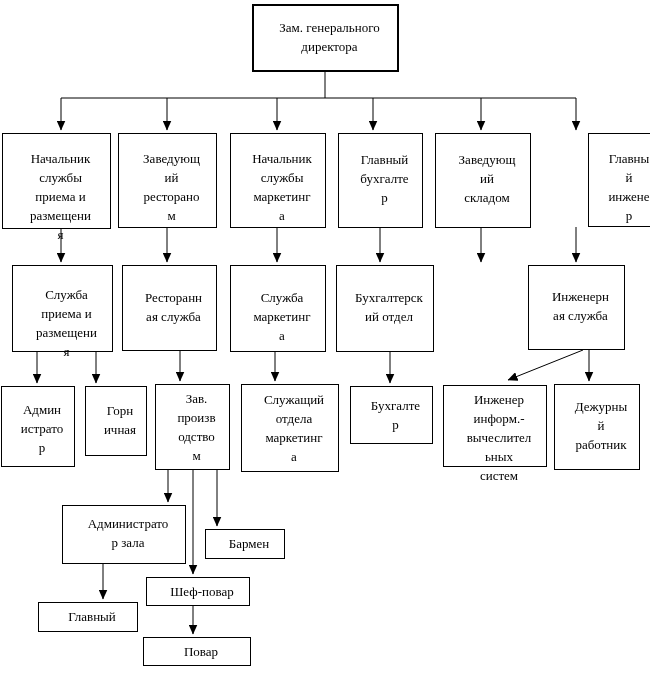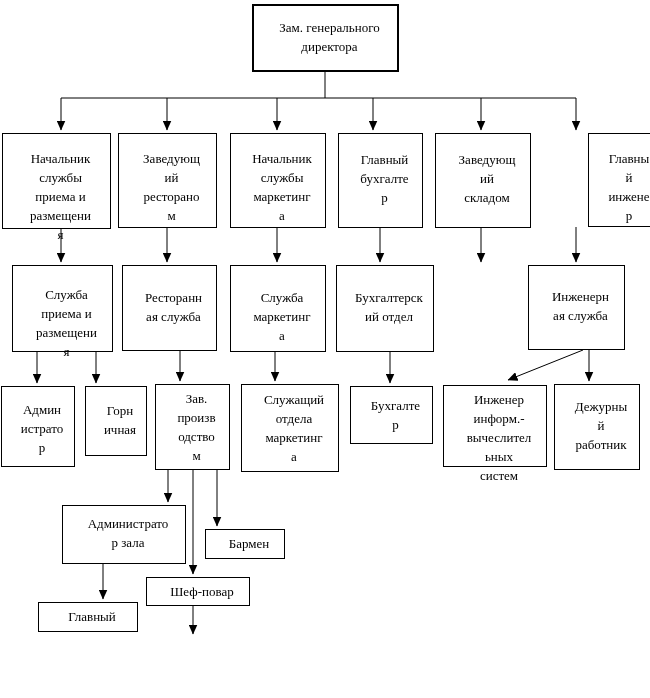--- a/index.html
+++ b/index.html
@@ -141,14 +141,15 @@
 систем</div>
   <div class="node" style="left:554px; top:384px; width:86px;  height:86px; padding-top:12px;">Дежурны
 й
 работник</div>
 
   <div class="node" style="left:205px; top:529px; width:80px;  height:30px; padding-top:4px;">Бармен</div>
   <div class="node" style="left:62px;  top:505px; width:124px; height:59px; padding-top:8px;">Администрато
 р зала</div>
   <div class="node" style="left:146px; top:577px; width:104px; height:29px; padding-top:4px;">Шеф-повар</div>
   <div class="node" style="left:38px;  top:602px; width:100px; height:30px; padding-top:4px;">Главный</div>
+  <div class="node" style="left:143px; top:637px; width:108px; height:29px; padding-top:4px;">Повар</div>
 
 </div>
 
 </body></html>

